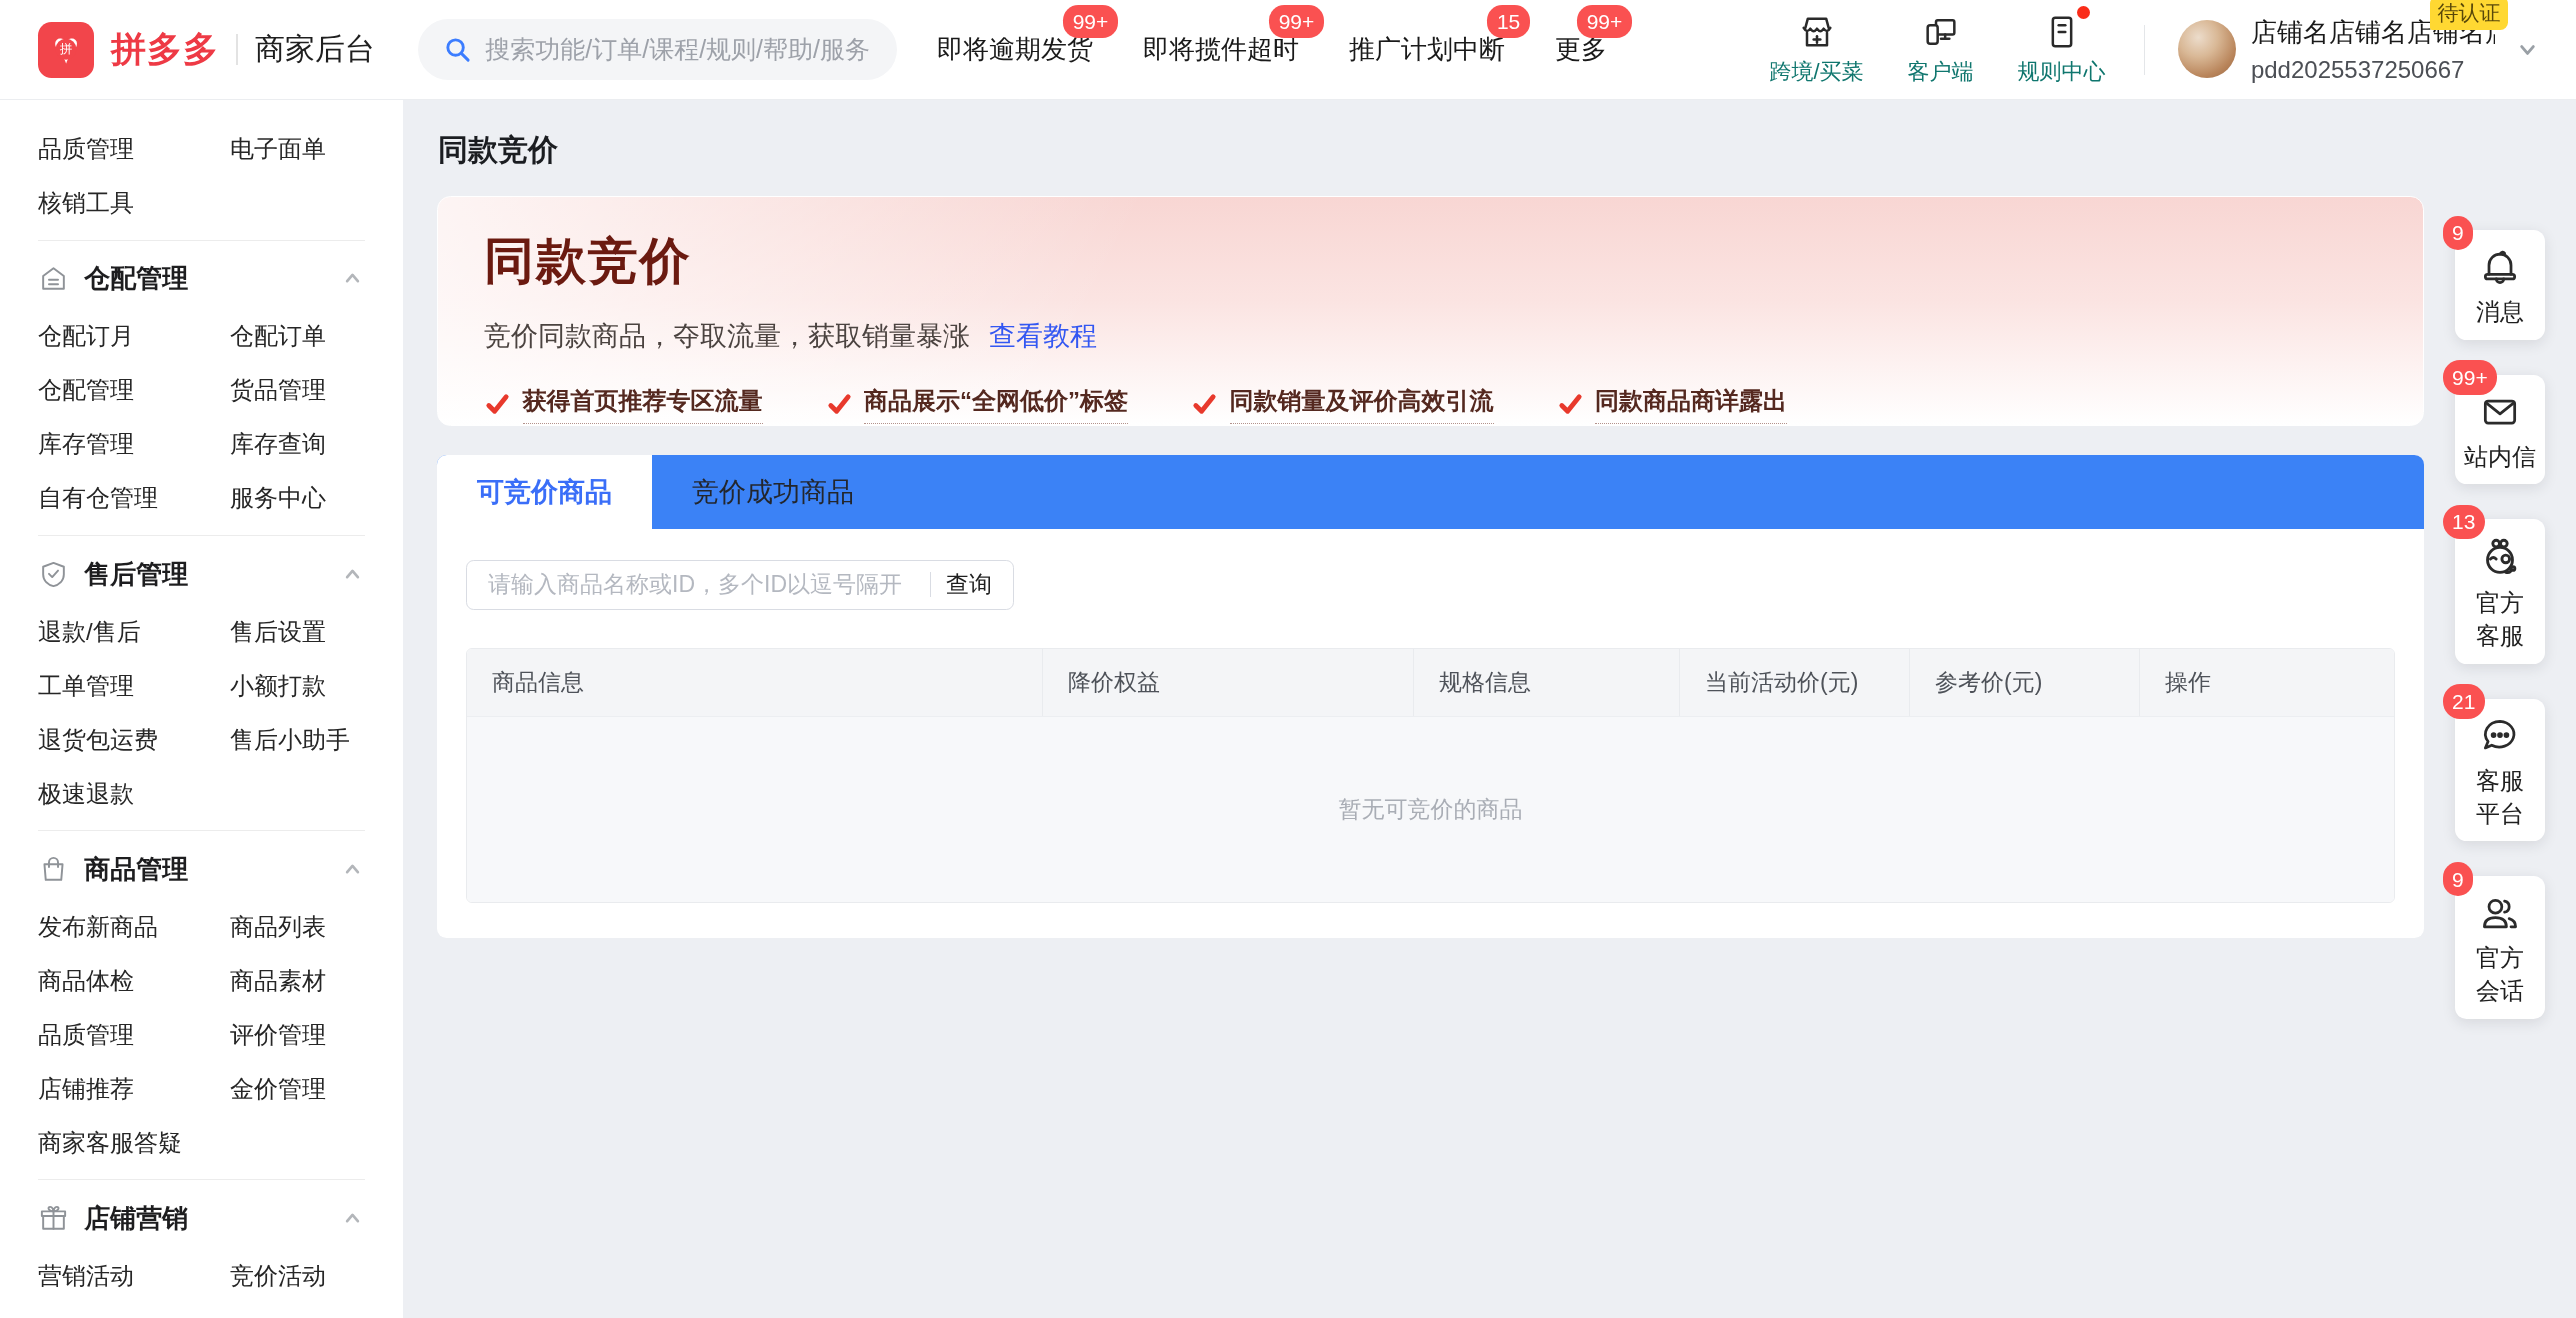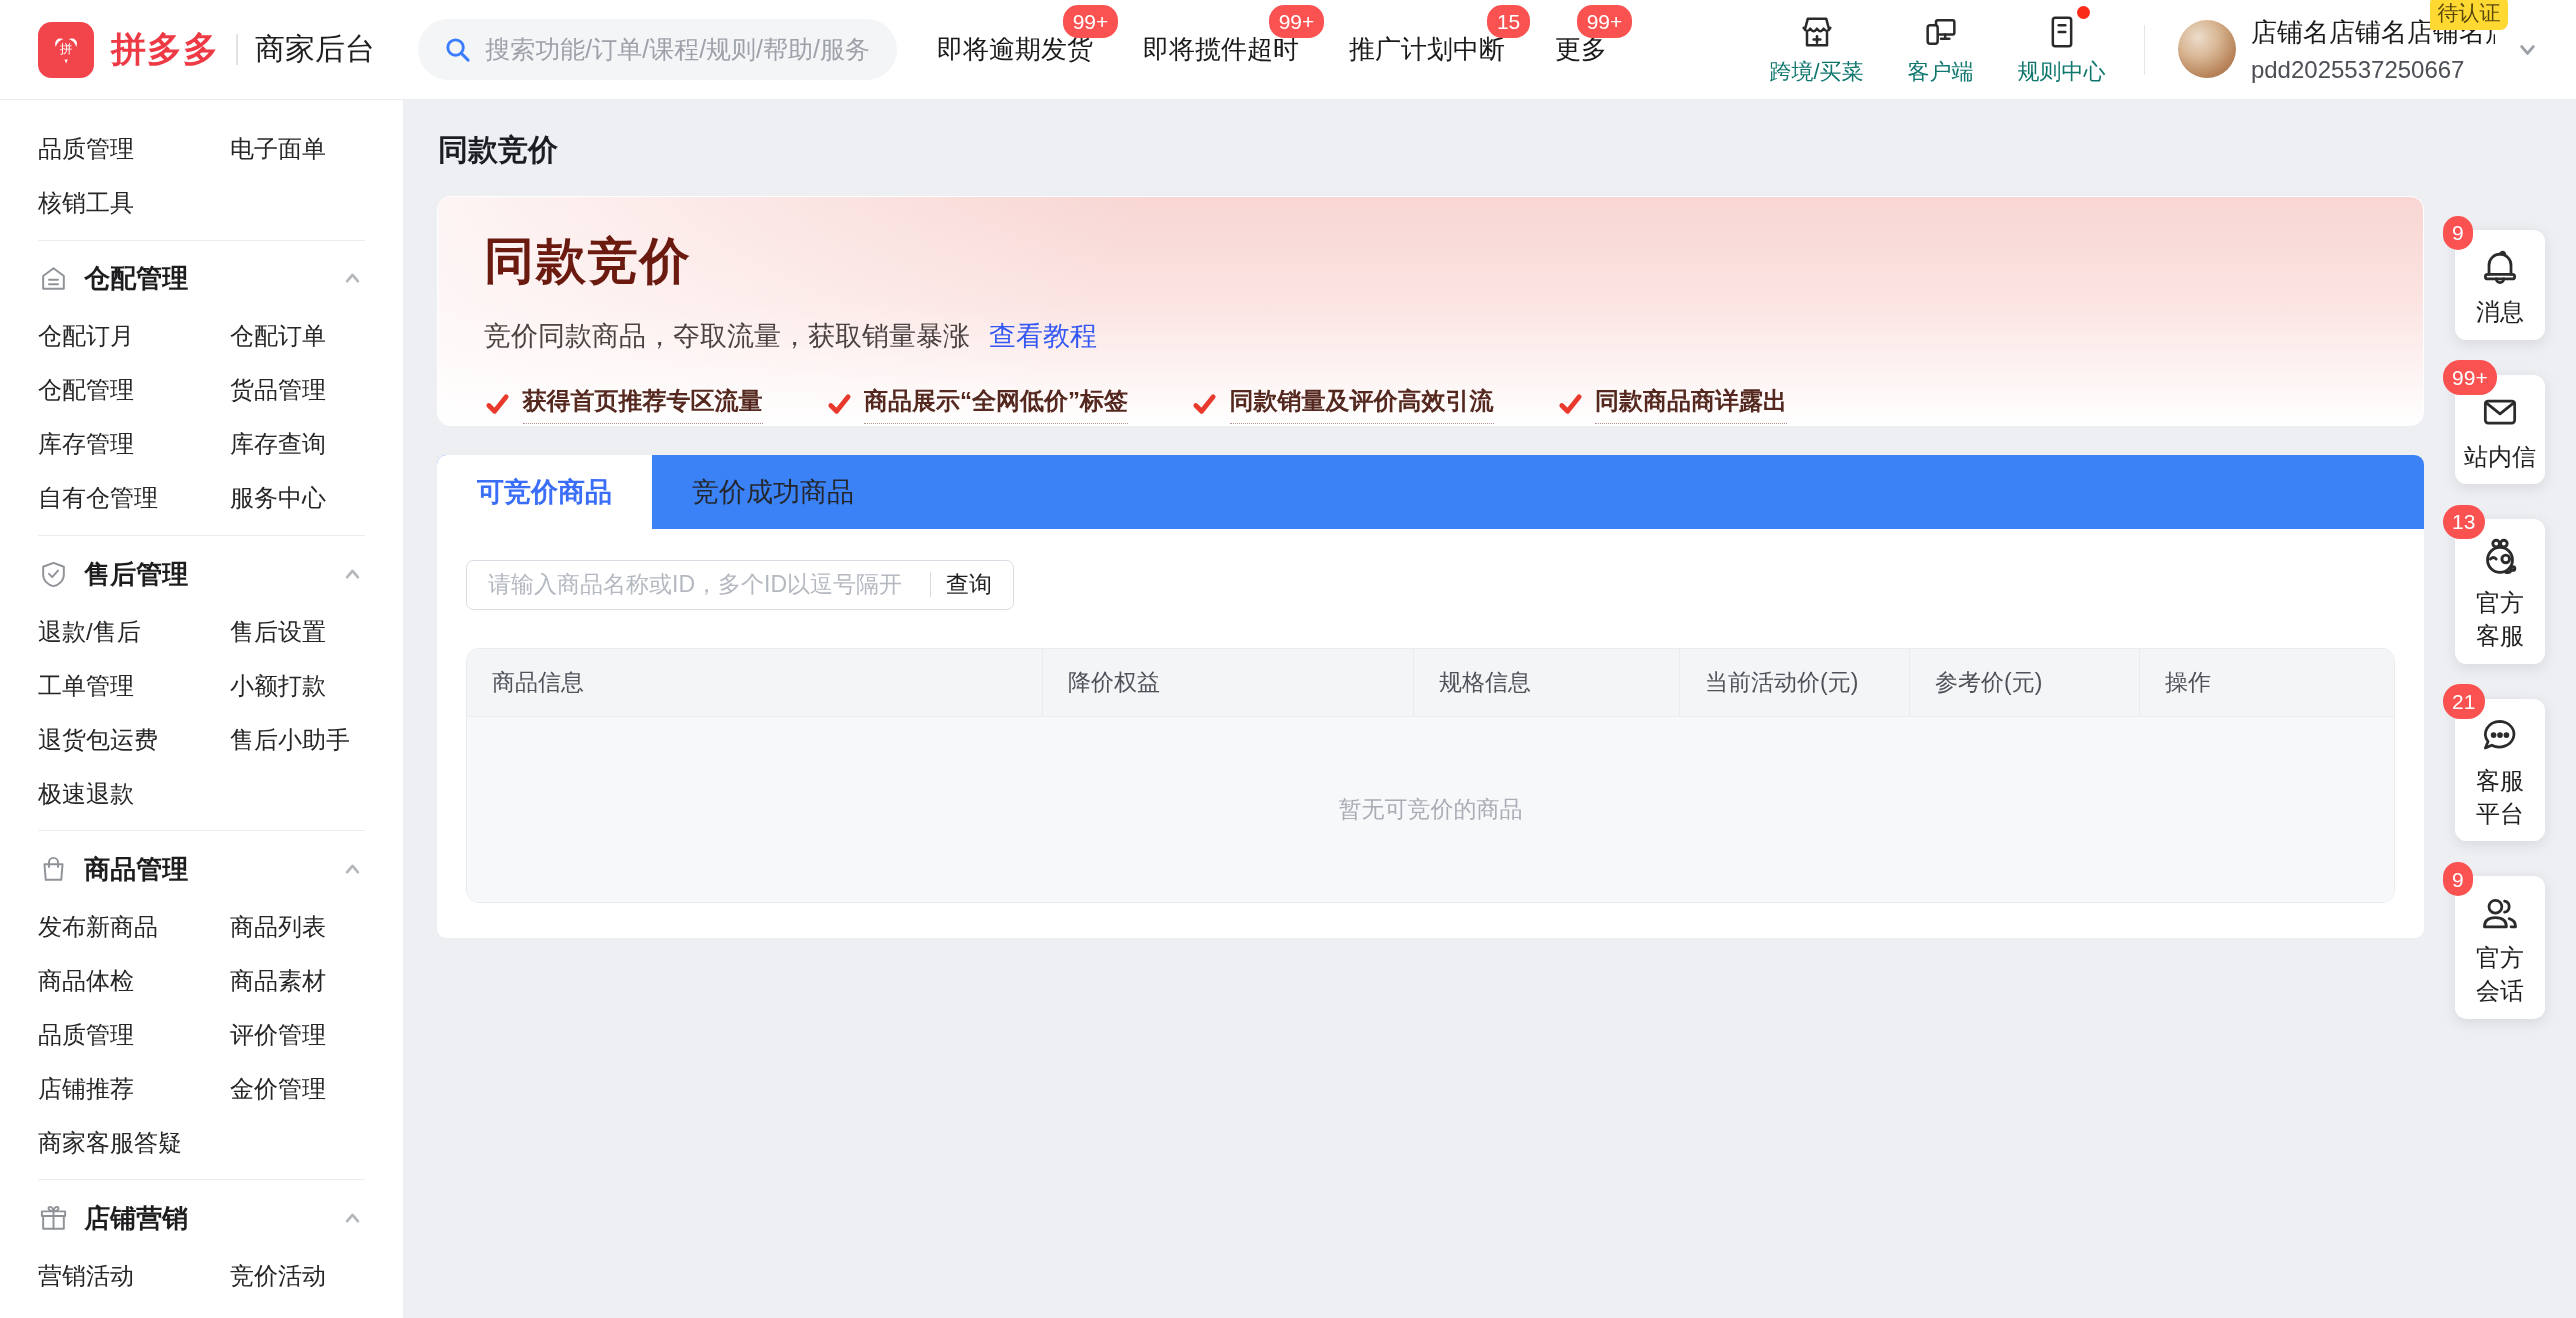--- a/index.html
+++ b/index.html
@@ -111,21 +111,21 @@
   .card-body { padding:31px 29px 35px 29px; }
   .gsearch {
     width:548px; height:50px; border:1px solid #d9dce3; border-radius:7.7px;
     display:flex; align-items:center; padding:0 21px; gap:15.3px;
   }
   .gsearch input { flex:1; border:0; outline:0; font-size:23px; color:#333; font-family:inherit; background:transparent; }
   .gsearch input::placeholder { color:#b4b8c0; }
   .gsearch .vline { width:1px; height:25px; background:#d9dce3; flex:none; }
   .gsearch .go { border:0; background:none; font-size:23px; color:#1f1f1f; cursor:pointer; font-family:inherit; padding:0; }
 
-  .gtable { margin-top:38px; border:1px solid #e9ebee; border-radius:13px; overflow:hidden; }
+  .gtable { margin-top:38px; border:1px solid #e9ebee; border-radius:6px; overflow:hidden; }
   .thead { display:flex; background:#f4f5f7; height:67px; }
   .th {
     display:flex; align-items:center; padding-left:25px; font-size:23px; color:#4e5259;
     border-right:1px solid #e9ebee;
   }
   .th:last-child { border-right:0; }
   .th1{width:576px;} .th2{width:371px;} .th3{width:266px;} .th4{width:230px;} .th5{width:230px;} .th6{flex:1;}
   .tbody-empty {
     height:186px; background:#f7f8fa; display:flex; align-items:center; justify-content:center;
     border-top:1px solid #eceef1;

